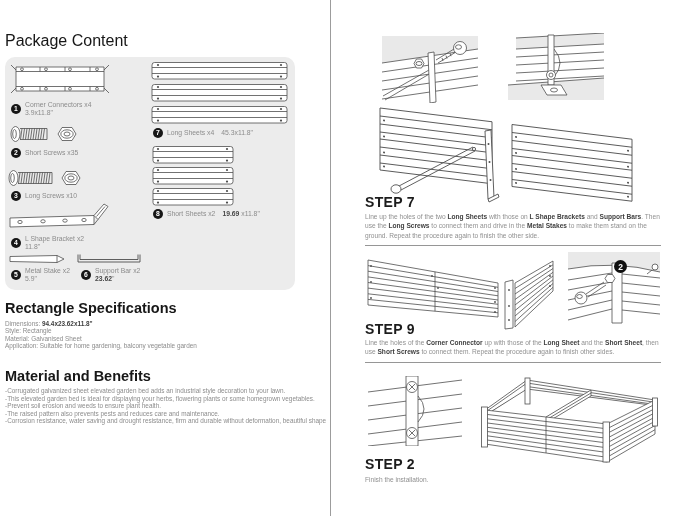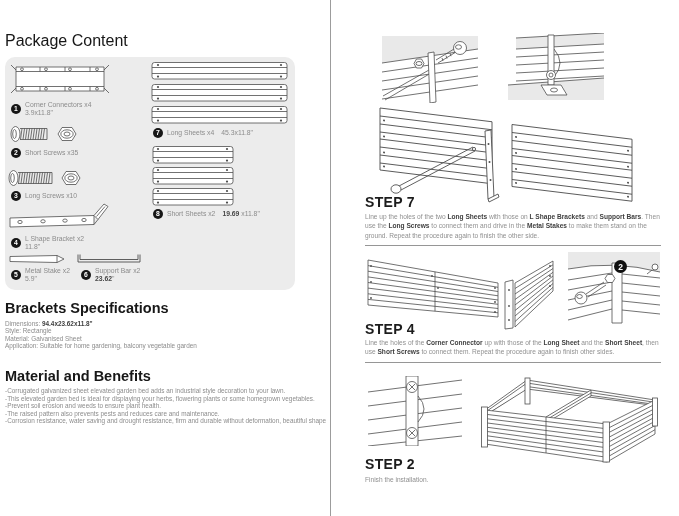--- a/index.html
+++ b/index.html
@@ -241,21 +241,21 @@
 
     <div class="pkg-item h" style="left:148px;top:152px">
       <span class="badge">8</span>
       <span class="itxt">
           <span>Short Sheets x2</span>
         <span class="sz"><b>19.69</b><span> x11.8"</span></span>
         </span>
     </div>
   </div>
 
-  <div class="abs h2" style="left:5px;top:300px">Brackets Specifications</div>
+  <div class="abs h2" style="left:5px;top:300px">Rectangle Specifications</div>
   <div class="abs" style="left:5px;top:320px;width:310px">
     <div class="spec"><span>Dimensions: </span><span class="b">94.4x23.62x11.8"</span></div>
     <div class="spec"><span>Style: Rectangle</span></div>
     <div class="spec"><span>Material: Galvanised Sheet</span></div>
     <div class="spec"><span>Application: Suitable for home gardening, balcony vegetable garden</span></div>
   </div>
 
   <div class="abs h2" style="left:5px;top:368px">Material and Benefits</div>
   <div class="abs" style="left:5px;top:387px;width:322px">
     <div class="feat">-Corrugated galvanized sheet elevated garden bed adds an industrial style decoration to your lawn.</div>
@@ -387,21 +387,21 @@
       <path d="M18,42 L36,30 M20,45 L38,33"></path>
       <circle cx="13" cy="46" r="6" fill="#ffffff"></circle>
         <ellipse cx="11.5" cy="44.5" rx="2.8" ry="2" fill="#ffffff"></ellipse>
       <polygon points="37,26.5 39.5,22.5 44.5,22.5 47,26.5 44.5,30.5 39.5,30.5" fill="#ffffff"></polygon>
       <circle cx="87" cy="15" r="3" fill="#ffffff"></circle>
         <line x1="84" y1="18" x2="79" y2="22"></line>
     </g>
   </svg>
   <div class="abs badge2" style="left:614px;top:260px">2</div>
 
-  <div class="abs step-h" style="left:365px;top:321px">STEP 4</div>
+  <div class="abs step-h" style="left:365px;top:321px">STEP 9</div>
   <div class="abs para" style="left:365px;top:338px;width:297px"><span>Line the holes of the </span><span class="b">Corner Connector</span><span> up with those of the </span><span class="b">Long Sheet</span><span> and the </span><span class="b">Short Sheet</span><span>, then use </span><span class="b">Short Screws</span><span> to connect them. Repeat the procedure again to finish other sides.</span></div>
   <div class="abs sep" style="left:365px;top:362px;width:296px"></div>
 
   <svg class="abs" style="left:368px;top:376px" width="94" height="70" viewBox="0 0 94 70">
     <g stroke="#4e4e4e" stroke-width="0.8" fill="none">
       <path d="M0,16 L94,4 M0,30 L94,18 M0,44 L94,32 M0,58 L94,46 M0,70 L94,60"></path>
       <polygon points="38,0 50,0 50,70 38,70" fill="#ffffff"></polygon>
       <path d="M50,20 Q62,33 50,46"></path>
       <circle cx="44" cy="11" r="5.5" fill="#ffffff"></circle>
         <path d="M41,8 L47,14 M47,8 L41,14"></path>

